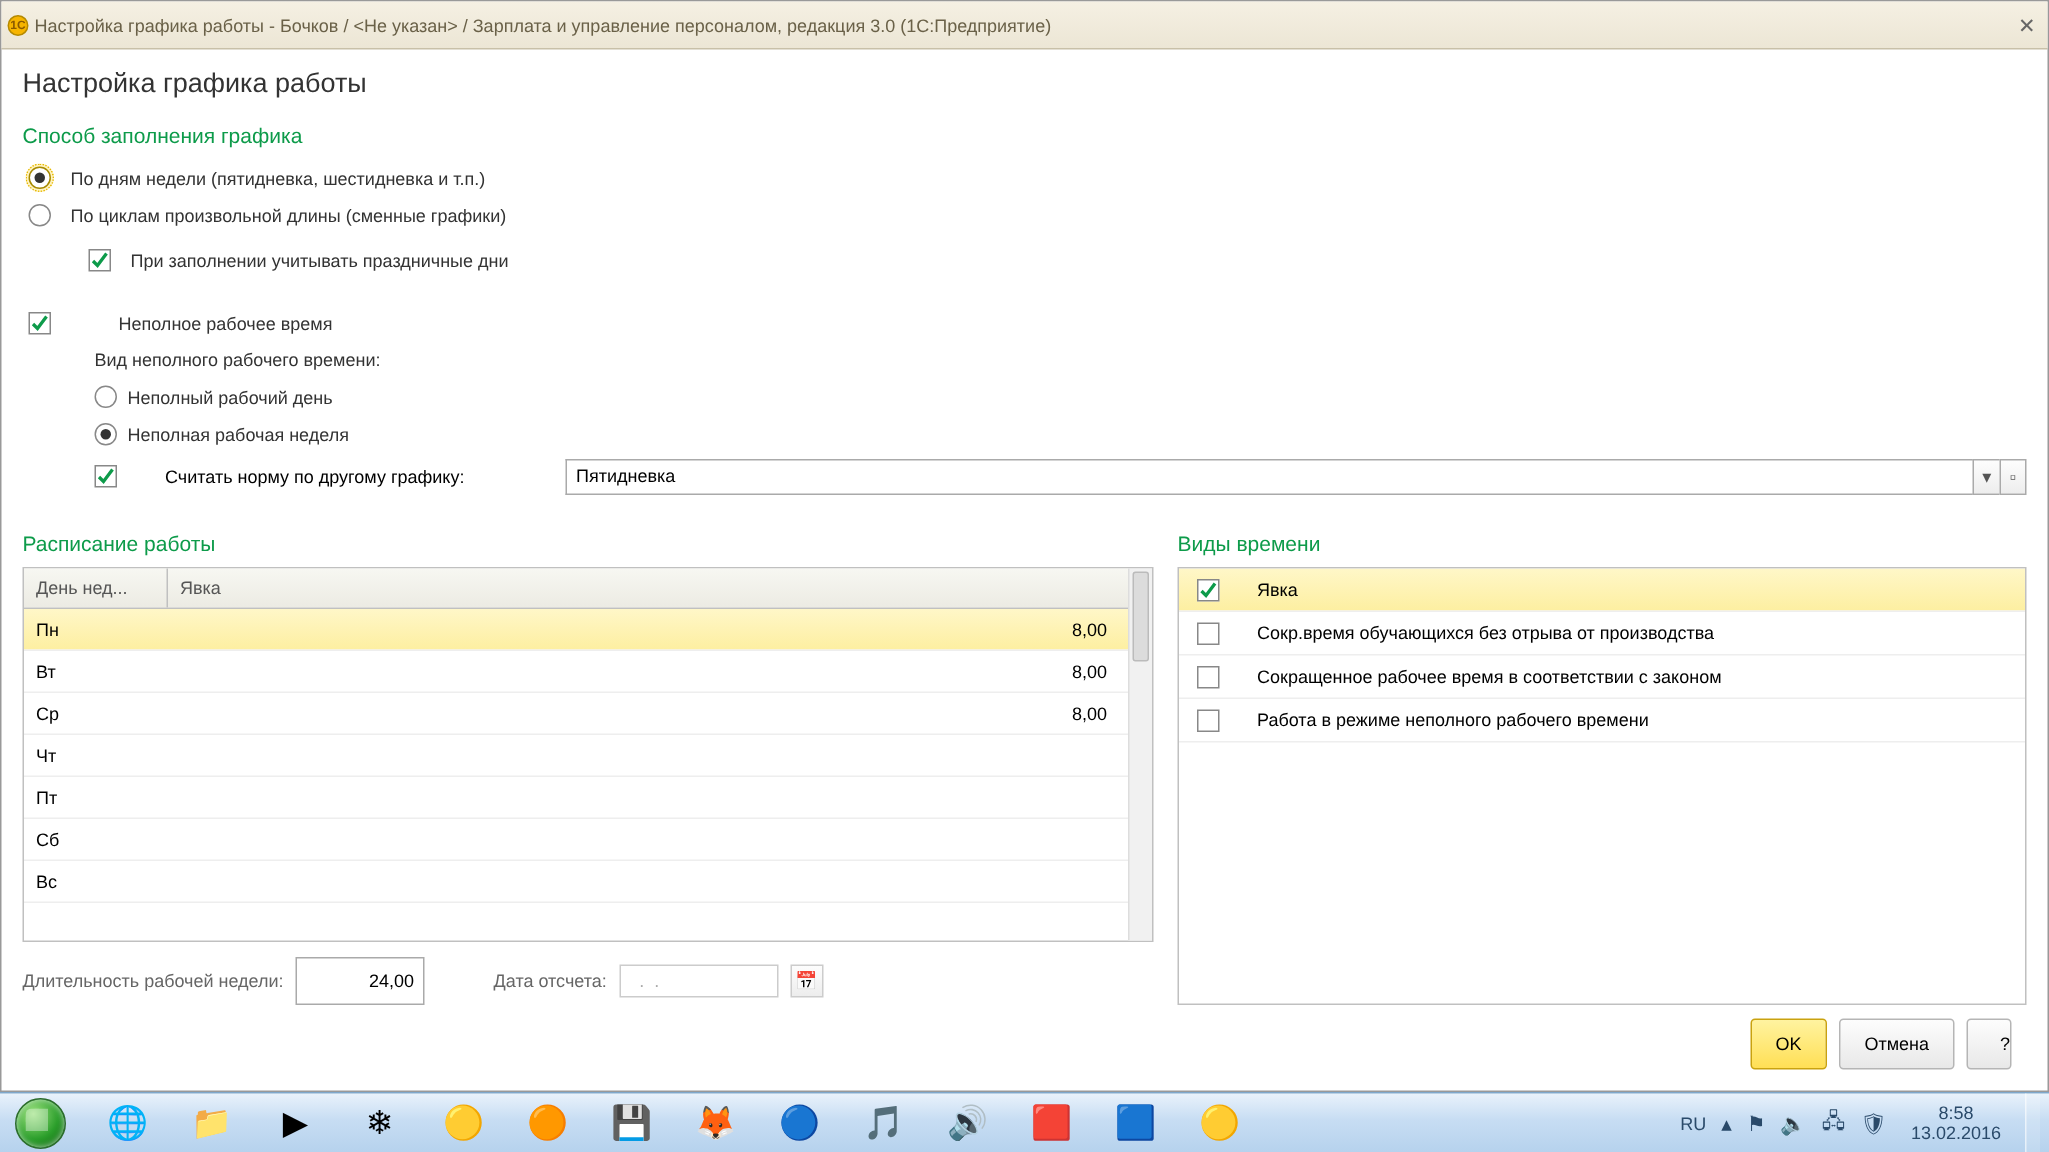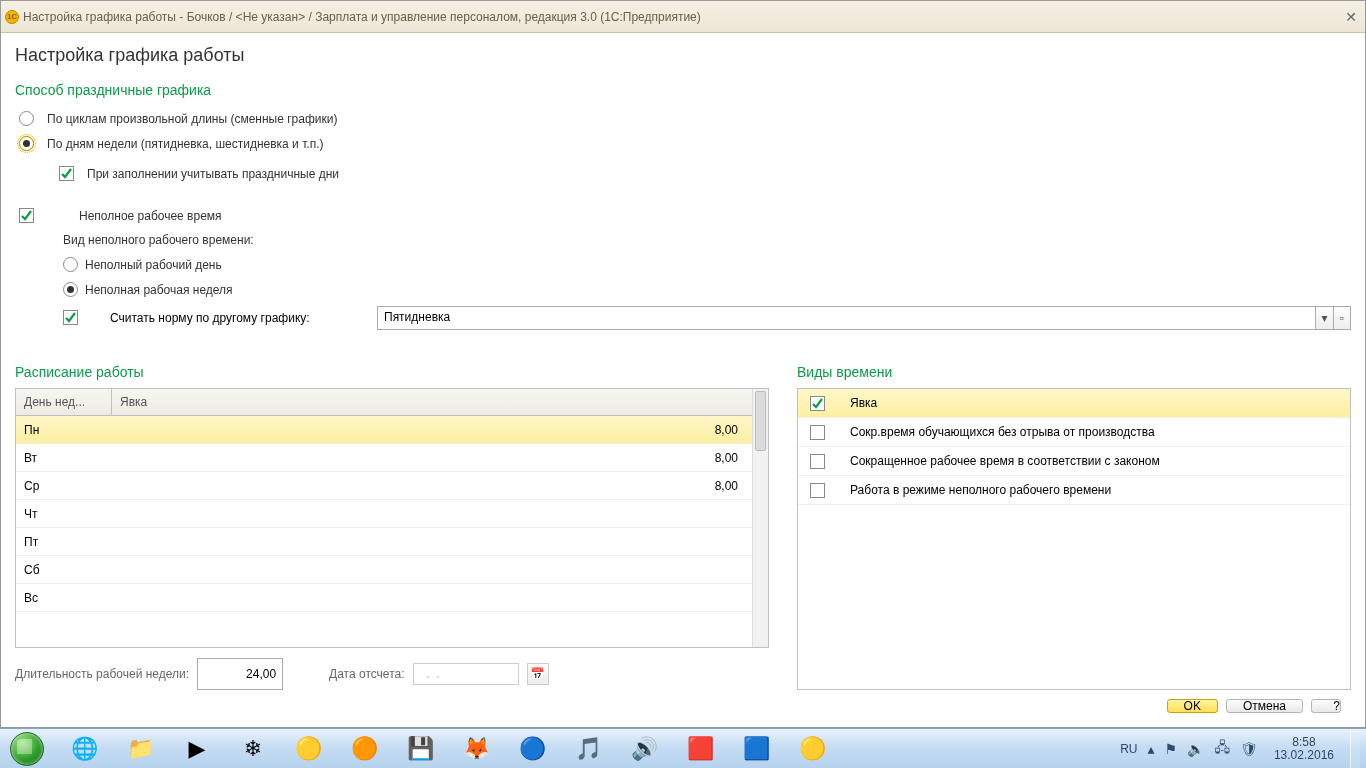--- a/index.html
+++ b/index.html
@@ -20,21 +20,21 @@
 .radio.hl{outline:1px dotted #e6b800;outline-offset:1px;box-shadow:0 0 0 2px #fff3c2;border-color:#a78a00;}
 .check{width:15px;height:15px;border:1px solid #888;display:inline-flex;align-items:center;justify-content:center;background:#fff;}
 .check.sel{background:#fff;}
 .check.sel svg{display:block;}
 .check svg{display:none;}
 .field-row{display:flex;align-items:center;margin:4px 0 4px 48px;gap:25px;}
 .select-wrap{flex:1;display:flex;height:24px;margin-left:10px;}
 .select-input{flex:1;border:1px solid #aaa;border-right:none;padding:3px 6px;background:#fff;}
 .select-btn{width:18px;border:1px solid #aaa;border-right:none;background:linear-gradient(#fdfdfd,#ededed);display:flex;align-items:center;justify-content:center;color:#555;}
 .select-btn:last-child{border-right:1px solid #aaa;}
-.columns{display:flex;gap:28px;margin-top:26px;flex:1;min-height:0;}
+.columns{display:flex;gap:16px;margin-top:16px;flex:1;min-height:0;}
 .col-left{flex:0 0 754px;display:flex;flex-direction:column;min-height:0;}
 .col-right{flex:1;display:flex;flex-direction:column;min-height:0;}
 .grid-wrap{display:flex;flex:1;min-height:0;border:1px solid #c0c0c0;}
 .grid{flex:1;display:flex;flex-direction:column;min-height:0;}
 .grid-head{display:flex;background:linear-gradient(#f7f7f2,#ecebe3);border-bottom:1px solid #c0c0c0;}
 .gh{padding:6px 8px;color:#555;border-right:1px solid #c0c0c0;}
 .gh:last-child{border-right:none;}
 .grid-body{flex:1;overflow:hidden;}
 .grow{display:flex;border-bottom:1px solid #eee;height:28px;align-items:center;}
 .gc{padding:0 8px;}
@@ -46,21 +46,21 @@
 .tt-row{display:flex;align-items:center;height:29px;border-bottom:1px solid #eee;padding:0 6px;}
 .tt-row.selected{background:linear-gradient(#fff7c8,#fdefa1);}
 .tt-row .ck{width:34px;display:flex;align-items:center;justify-content:flex-start;padding-left:6px;}
 .tt-row .lbl{flex:1;padding-left:12px;}
 .bottom-fields{display:flex;align-items:center;gap:8px;margin-top:10px;}
 .bottom-fields .lbl{color:#666;}
 .num-input{width:86px;height:22px;border:1px solid #aaa;text-align:right;padding:15px 6px;}
 .date-input{width:106px;height:22px;border:1px solid #ccc;padding:2px 6px;color:#aaa;}
 .cal-btn{width:22px;height:22px;border:1px solid #ccc;background:linear-gradient(#fdfdfd,#ededed);display:flex;align-items:center;justify-content:center;}
 .dlg-buttons{display:flex;gap:8px;justify-content:flex-end;padding:8px 10px;border-top:1px solid transparent;}
-.btn{height:14px;padding:0 16px;border:1px solid #b5b5b5;border-radius:3px;background:linear-gradient(#fdfdfd,#e8e8e8);display:flex;align-items:center;justify-content:flex-end;cursor:pointer;}
+.btn{height:34px;padding:0 16px;border:1px solid #b5b5b5;border-radius:3px;background:linear-gradient(#fdfdfd,#e8e8e8);display:flex;align-items:center;justify-content:flex-end;cursor:pointer;}
 .btn.primary{background:linear-gradient(#fff3a0,#ffdf55);border-color:#c9a20f;}
 .btn.help{width:30px;padding:0;}
 .taskbar{position:absolute;left:0;right:0;bottom:0;height:40px;background:linear-gradient(#e9f2fb,#c7ddf3 45%,#b6d2ed);border-top:1px solid #7ea8cc;display:flex;align-items:center;}
 .start-btn{width:54px;height:40px;display:flex;align-items:center;justify-content:center;}
 .start-orb{width:34px;height:34px;border-radius:50%;background:radial-gradient(circle at 35% 30%,#9be27e,#2b9e2b 55%,#0a5a0a);border:1px solid #2c6c2c;box-shadow:inset 0 0 4px rgba(255,255,255,.7);position:relative;}
 .start-orb::after{content:"";position:absolute;inset:6px;background:
  linear-gradient(#fff,#fff) 0 0/45% 45% no-repeat,
  linear-gradient(#fff,#fff) 55% 0/45% 45% no-repeat,
  linear-gradient(#fff,#fff) 0 55%/45% 45% no-repeat,
  linear-gradient(#fff,#fff) 55% 55%/45% 45% no-repeat;
@@ -79,33 +79,33 @@
 <div class="window">
   <div class="titlebar">
     <span class="icon1c">1C</span>
     <span>Настройка графика работы - Бочков / &lt;Не указан&gt; / Зарплата и управление персоналом, редакция 3.0  (1С:Предприятие)</span>
     <span class="close">✕</span>
   </div>
 
   <div class="content">
     <h1>Настройка графика работы</h1>
 
-    <div class="section-title">Способ праздничные графика</div>
+    <div class="section-title">Способ заполнения графика</div>
 
     <div class="opt">
       <span class="spc">
+          <span class="radio sel hl"></span>
+        </span>
+      <label>По дням недели (пятидневка, шестидневка и т.п.)</label>
+    </div>
+    <div class="opt">
+      <span class="spc">
           <span class="radio"></span>
         </span>
       <label>По циклам произвольной длины (сменные графики)</label>
-    </div>
-    <div class="opt">
-      <span class="spc">
-          <span class="radio sel hl"></span>
-        </span>
-      <label>По дням недели (пятидневка, шестидневка и т.п.)</label>
     </div>
     <div class="opt" style="margin-top:10px;margin-left:44px;">
       <span class="spc">
           <span class="check sel">
             <svg width="13" height="13" viewBox="0 0 13 13">
               <polyline points="2,7 5,10 11,2" stroke="#0d9b4a" stroke-width="2.2" fill="none"></polyline>
             </svg>
           </span>
         </span>
       <label>При заполнении учитывать праздничные дни</label>

